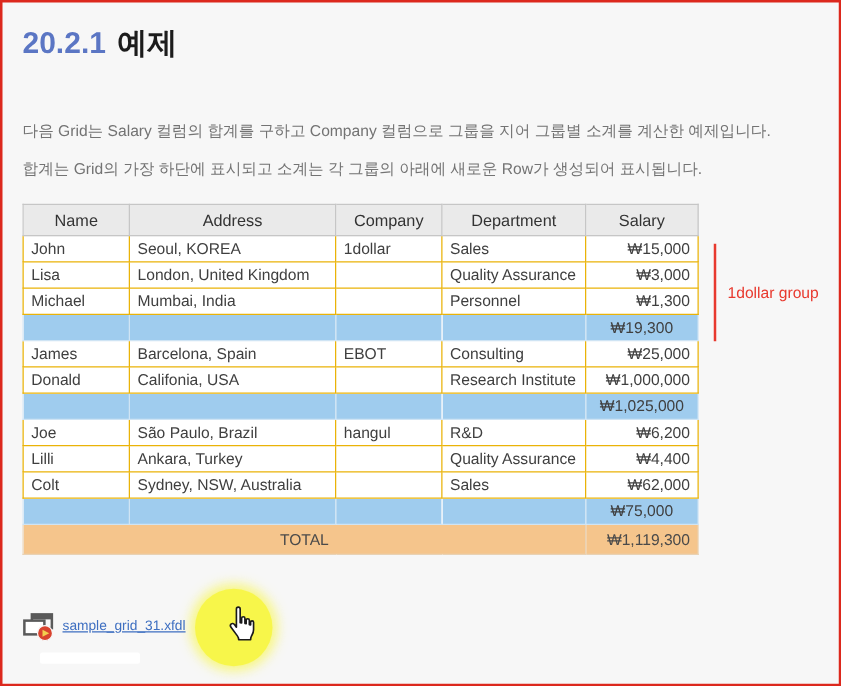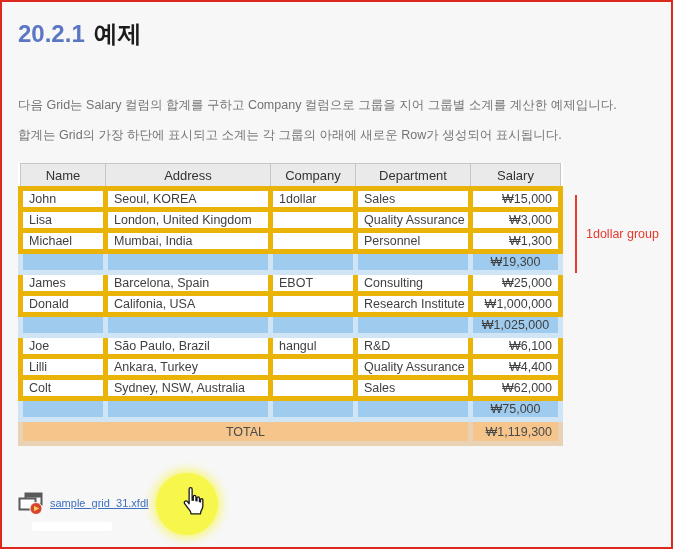--- a/index.html
+++ b/index.html
@@ -29,21 +29,21 @@
   table.grid col:nth-child(1){width:85px;}
   table.grid col:nth-child(2){width:165px;}
   table.grid col:nth-child(3){width:85px;}
   table.grid col:nth-child(4){width:115px;}
   table.grid col:nth-child(5){width:90px;}
   th{
     background:var(--header-bg);border:1px solid #c6c6c6;
     font-weight:normal;height:25px;font-size:13px;color:#333;text-align:center;
   }
   td{
-    border:5px solid #eab308;height:21px;padding:0 6px;
+    border:1px solid #eab308;height:21px;padding:0 6px;
     overflow:hidden;white-space:nowrap;
   }
   tr.subtotal td{background:var(--subtotal-bg);border-color:#cfe4f4;text-align:center;}
   tr.total td{background:var(--total-bg);border-color:#e9d2b4;height:24px;color:#4a4a4a;}
   .num{text-align:right;}
   .total-label{text-align:center;}
   .brackets{margin-left:10px;margin-top:27px;display:flex;flex-direction:row;}
   .bracket{position:relative;width:105px;}
   .bracket .line{position:absolute;left:2px;top:5px;bottom:5px;width:2px;background:var(--annotation-red);}
   .bracket .label{
@@ -147,21 +147,21 @@
             <td></td>
             <td></td>
             <td></td>
             <td class="num">₩1,025,000</td>
           </tr>
           <tr>
             <td>Joe</td>
             <td>São Paulo, Brazil</td>
             <td>hangul</td>
             <td>R&amp;D</td>
-            <td class="num">₩6,100</td>
+            <td class="num">₩6,200</td>
           </tr>
           <tr>
             <td>Lilli</td>
             <td>Ankara, Turkey</td>
             <td></td>
             <td>Quality Assurance</td>
             <td class="num">₩4,400</td>
           </tr>
           <tr>
             <td>Colt</td>

